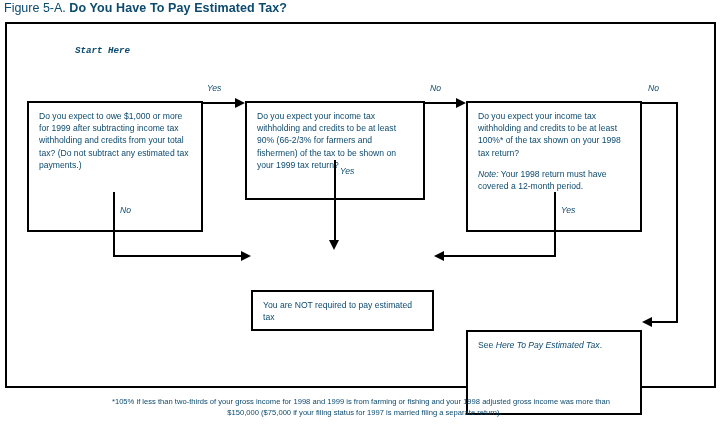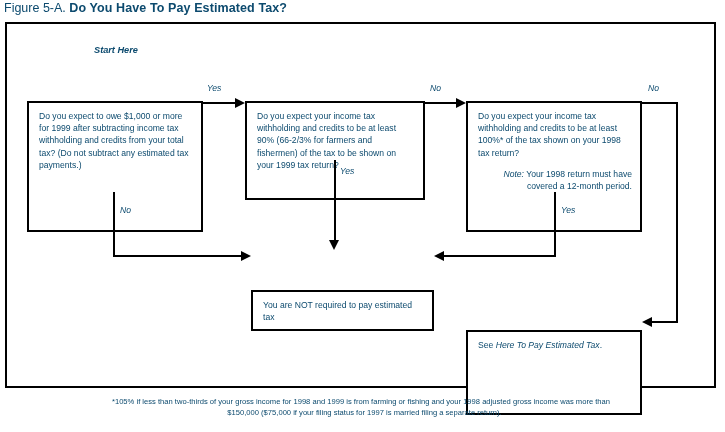--- a/index.html
+++ b/index.html
@@ -46,38 +46,39 @@
     position: absolute;
     border: 2px solid #000;
     box-sizing: border-box;
     background: #fff;
     font-size: 8.6px;
     line-height: 12.2px;
     padding: 7px 8px 6px 10px;
     margin-top: 40px;
   }
   .box p { margin: 0; }
-  .box p + p { margin-top: 9px; text-align: right; }
+  .box p + p { margin-top: 9px; }
   .box .ital { font-style: italic; }
 
   #box-owe      { left: 27px;  top: 61px;  width: 176px; height: 131px; }
   #box-90pct    { left: 245px; top: 61px;  width: 180px; height: 99px; }
   #box-100pct   { left: 466px; top: 61px;  width: 176px; height: 131px; }
   #box-not-req  { left: 251px; top: 250px; width: 183px; height: 41px; }
   #box-must-pay { left: 466px; top: 290px; width: 176px; height: 85px; }
 
   
   #start-here {
     position: absolute;
-    left: 94px;
+    left: 75px;
     top: 45px;
     font-size: 9.2px;
     font-style: italic;
     font-weight: bold;
     white-space: nowrap;
+    font-family: Liberation Mono, monospace;
   }
 
   
   .ln-h { position: absolute; height: 0; border-top: 2px solid #000; }
   .ln-v { position: absolute; width: 0;  border-left: 2px solid #000; }
 
   .arrow { position: absolute; width: 0; height: 0; }
   .arrow-r { border-top: 5px solid transparent; border-bottom: 5px solid transparent; border-left: 10px solid #000; }
   .arrow-l { border-top: 5px solid transparent; border-bottom: 5px solid transparent; border-right: 10px solid #000; }
   .arrow-d { border-left: 5px solid transparent; border-right: 5px solid transparent; border-top: 10px solid #000; }

